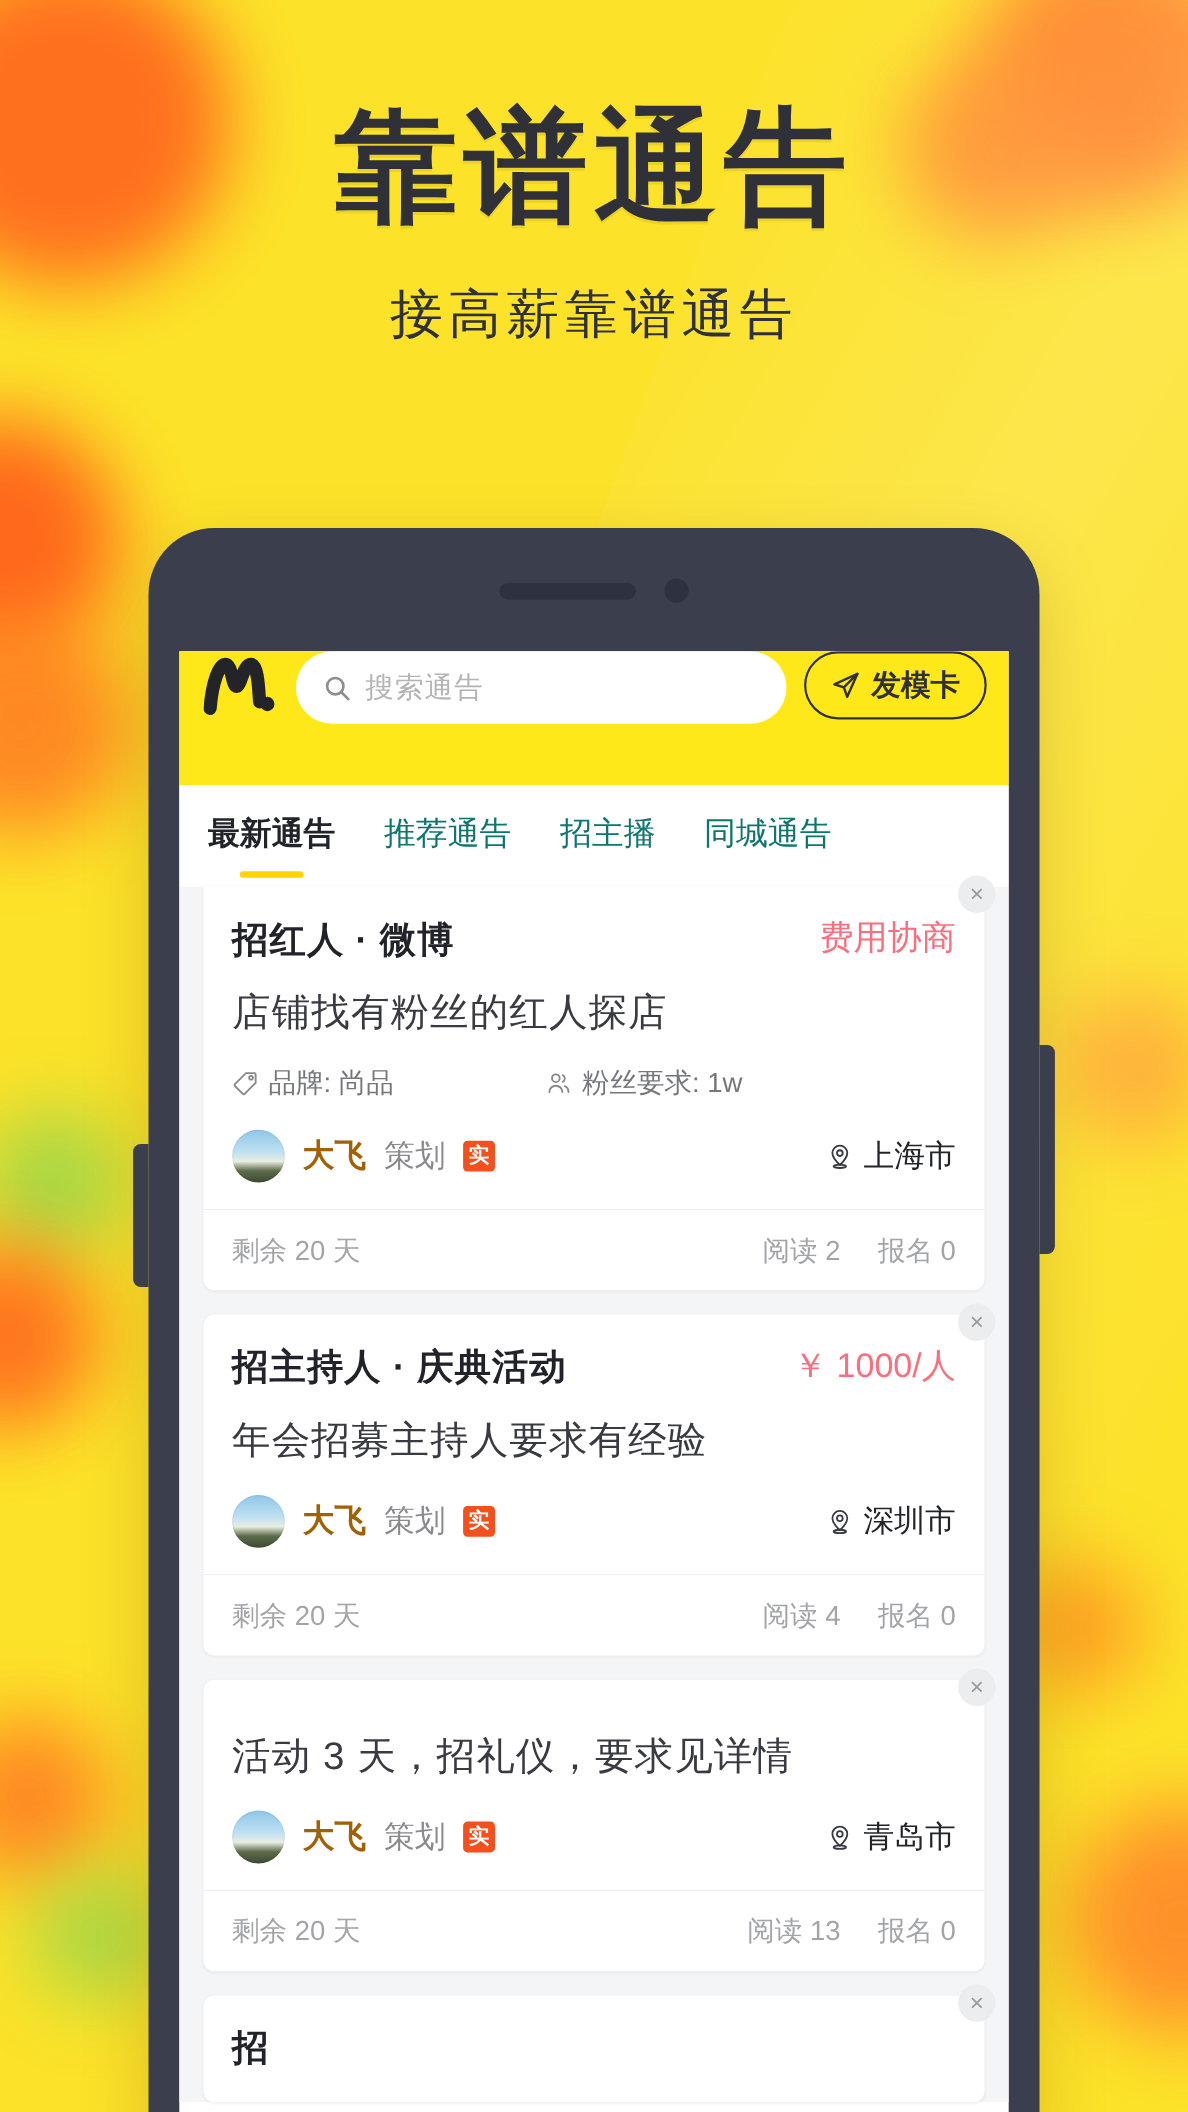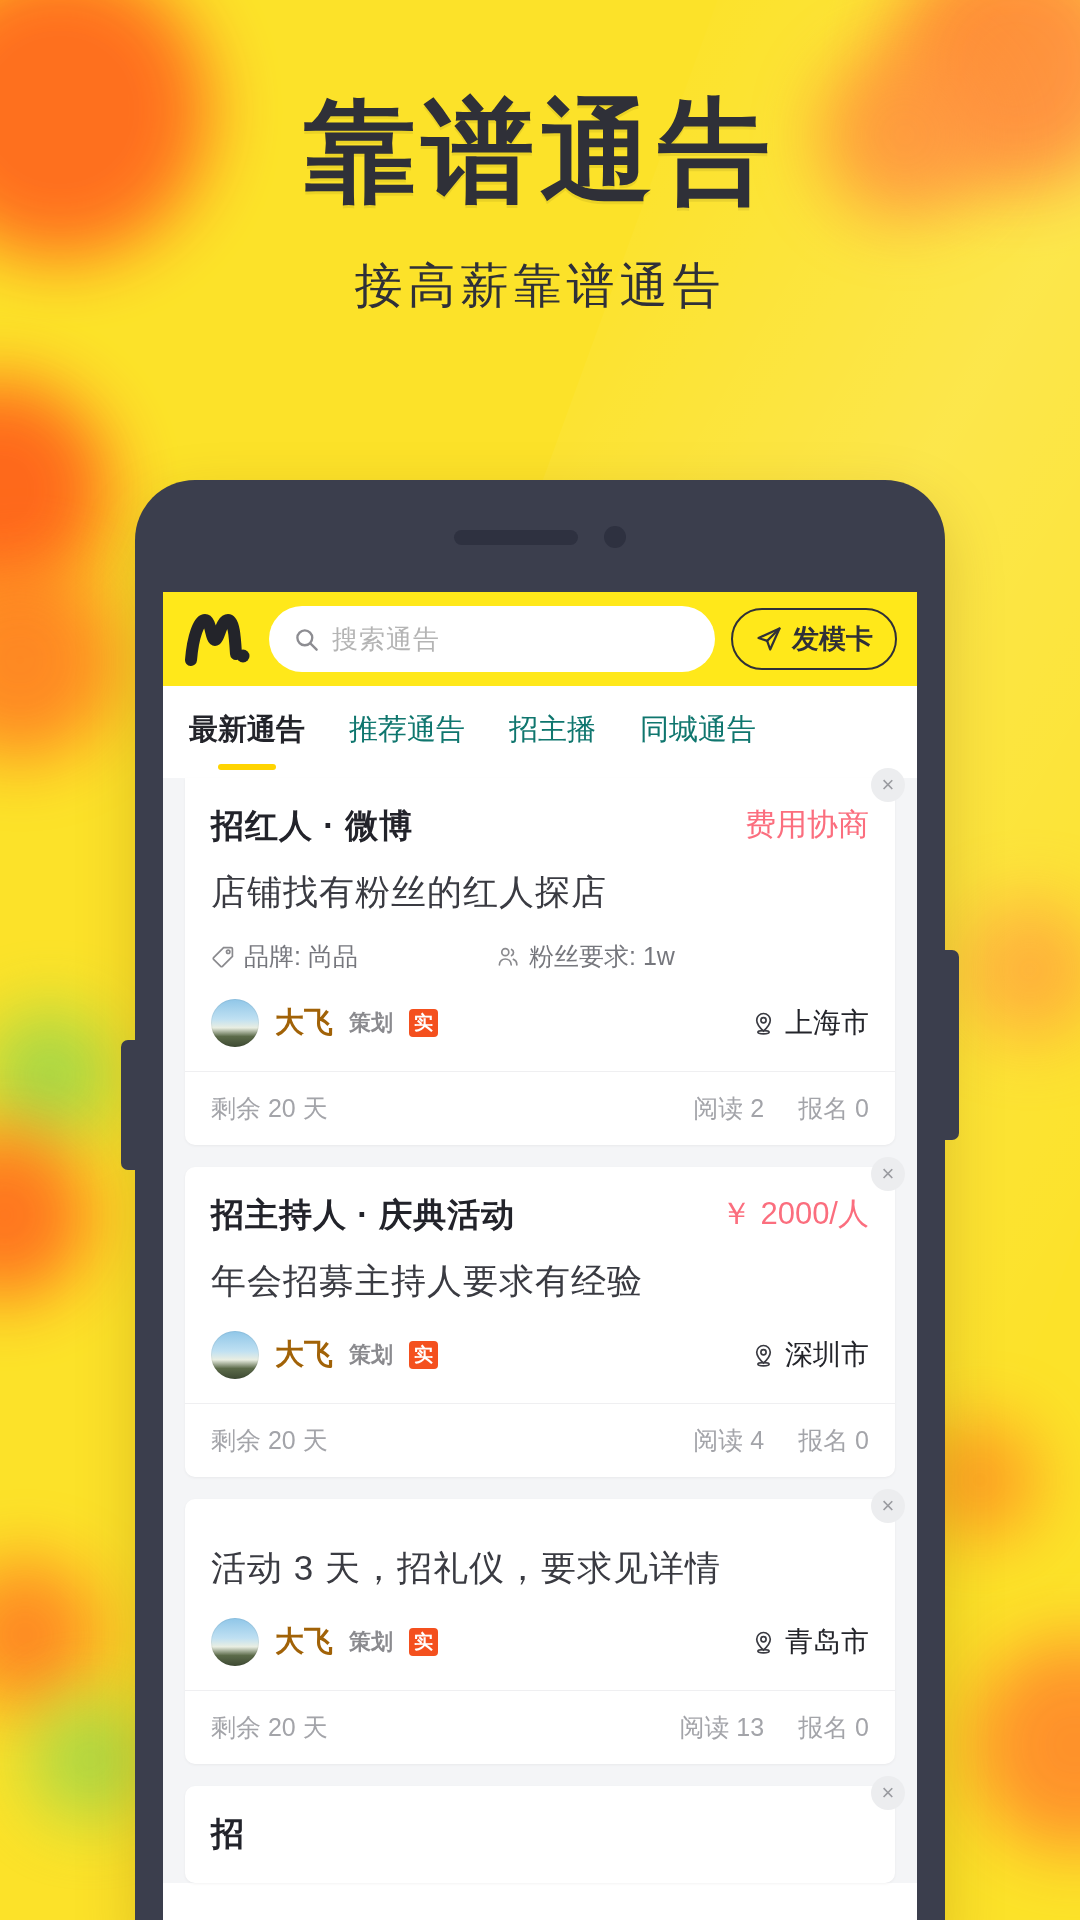--- a/index.html
+++ b/index.html
@@ -65,22 +65,22 @@
   .speaker { width:124px; height:15px; border-radius:8px; background:#2E3140; }
   .camera  { width:22px; height:22px; border-radius:50%; background:#2E3140; }
 
   .screen {
     position:absolute; left:28px; right:28px; top:112px; bottom:0;
     background:#FFFFFF; overflow:hidden;
   }
 
   
   .appbar {
-    height:94px; background:#FFE81A;
-    display:flex; align-items:center; padding:0 20px; gap:16px;
+    height:122px; background:#FFE81A;
+    display:flex; padding:0 20px; gap:16px;
   }
   .logo { width:70px; height:62px; flex:none; display:flex; align-items:center; justify-content:center; }
   .searchbox {
     flex:1; height:66px; background:#fff; border-radius:33px;
     display:flex; align-items:center; padding:0 24px; gap:12px;
   }
   .search-ph { color:#B4B4B4; font-size:26px; letter-spacing:1px; }
   .sendbtn {
     flex:none; height:62px; border:2.5px solid #2F3038; border-radius:31px;
     display:flex; align-items:center; gap:9px; padding:0 22px;
@@ -124,21 +124,21 @@
     margin-top:26px; padding-bottom:24px;
     display:flex; align-items:center; justify-content:space-between;
   }
   .user-left { display:flex; align-items:center; gap:16px; }
   .avatar {
     width:48px; height:48px; border-radius:50%; overflow:hidden; flex:none;
     background:linear-gradient(#8FC6E8 0%, #BFE0F2 42%, #E9EEE2 60%, #5C6B4A 78%, #3E4A33 100%);
     box-shadow:inset 0 0 0 1px rgba(0,0,0,.05);
   }
   .user-name { font-size:29px; color:#a16207; font-weight:600; }
-  .user-role { font-size:22px; color:#8A8A8E;font-weight:bold; }
+  .user-role { font-size:28px; color:#8A8A8E; }
   .badge-real {
     background:#F4501E; color:#fff; font-size:19px; font-weight:700;
     padding:2px 5px; border-radius:4px; line-height:1.25;
   }
   .user-loc { display:flex; align-items:center; gap:9px; font-size:28px; color:#23242A; }
   .card-foot {
     border-top:1px solid #EFEFF1; height:74px;
     display:flex; align-items:center; justify-content:space-between;
     font-size:25px; color:#A3A4A9; margin:0 -26px; padding:0 26px;
   }
@@ -269,21 +269,21 @@
             <span>阅读 2</span>
             <span>报名 0</span>
           </span>
         </div>
       </div>
 
       <div class="card">
         <div class="closebtn">×</div>
         <div class="card-top">
           <div class="card-title">招主持人 · 庆典活动</div>
-          <div class="card-price">￥ 2000/人</div>
+          <div class="card-price">￥ 1000/人</div>
         </div>
         <div class="card-desc">年会招募主持人要求有经验</div>
         <div class="card-user">
           <div class="user-left">
             <div class="avatar"></div>
             <span class="user-name">大飞</span>
             <span class="user-role">策划</span>
             <span class="badge-real">实</span>
           </div>
           <div class="user-loc">

